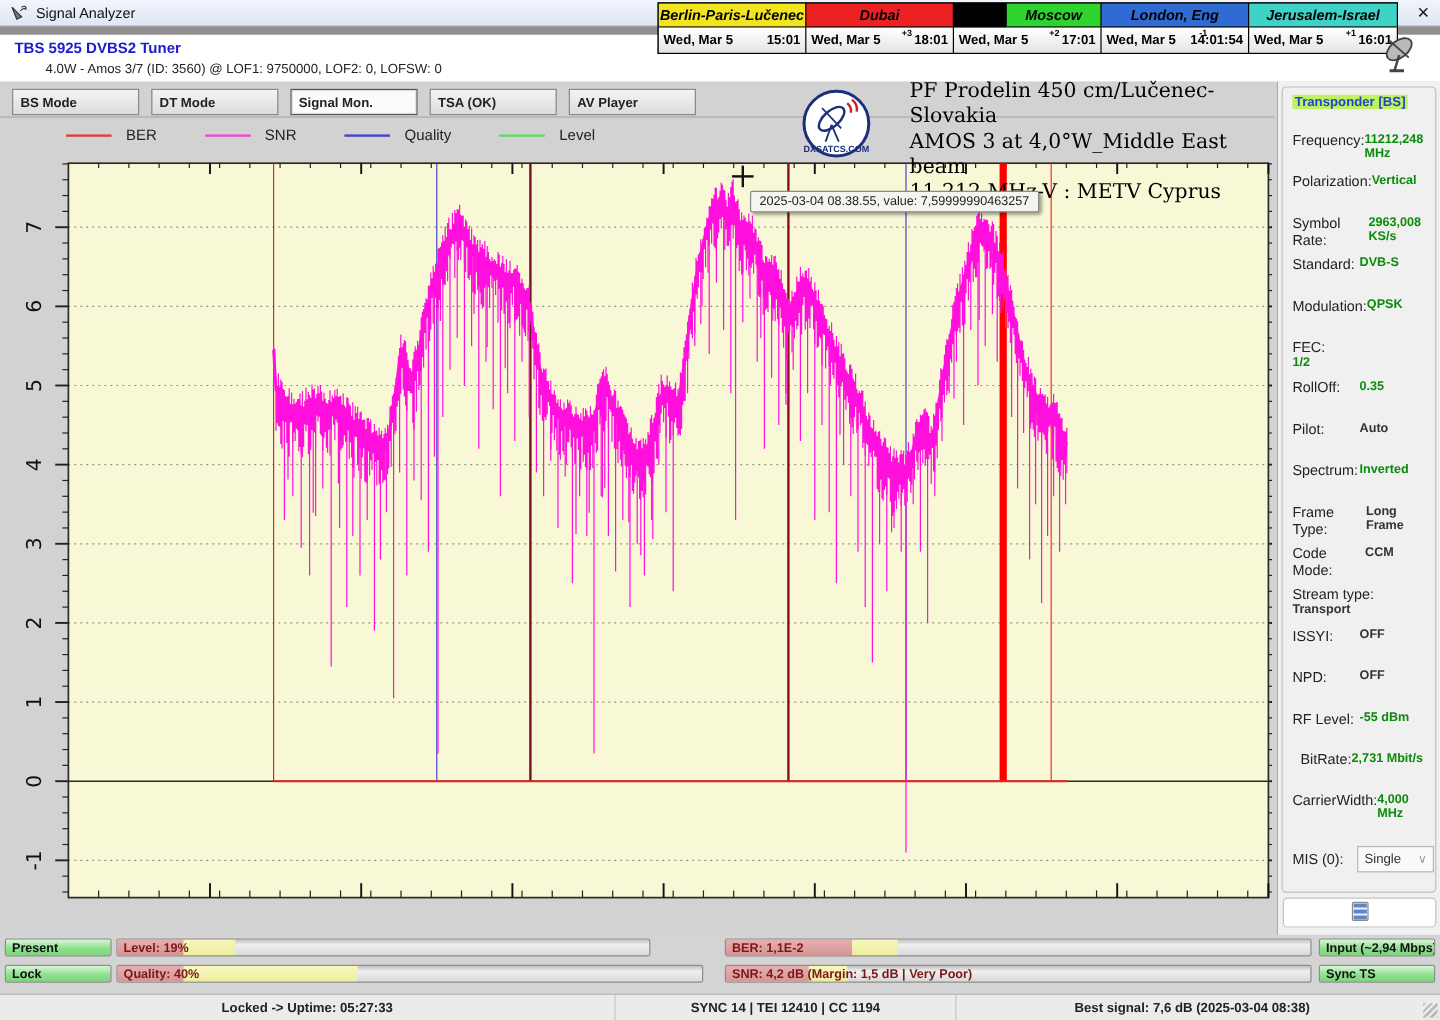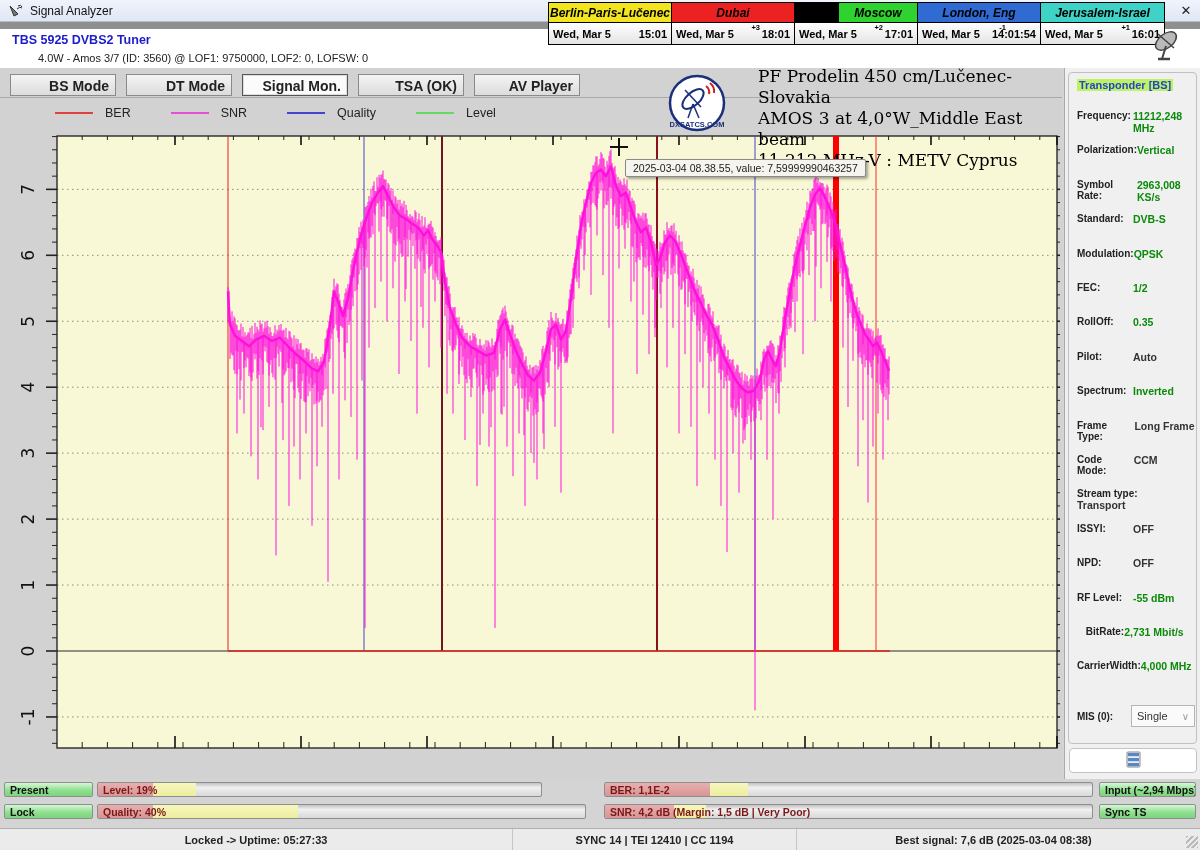--- a/index.html
+++ b/index.html
@@ -24,21 +24,21 @@
   .clock-cell:last-child{border-right:none;}
   .clock-head{height:20px;line-height:20px;text-align:center;font-weight:bold;font-style:italic;
     font-size:12px;color:#000;border-bottom:1px solid #000;}
   .clock-time{height:21px;background:linear-gradient(#ffffff,#e4e4e4);display:flex;align-items:center;
     justify-content:space-between;padding:0 4px;font-weight:bold;font-size:11px;color:#000;position:relative;}
   .clock-off{position:absolute;right:34px;top:0px;font-size:7.5px;font-weight:bold;}
   .satellite-tray{position:absolute;left:1146px;top:26px;}
   
   .tabs{position:absolute;left:0px;top:68px;width:1062px;height:29px;background:#d2d2d2;}
   .tabbtn{position:absolute;top:6px;height:22px;width:106px;background:linear-gradient(#f4f4f4,#dcdcdc);
-    border:1px solid #8a8a8a;font-size:14px;font-weight:bold;color:#222;text-align:right;line-height:20px;cursor:pointer;}
+    border:1px solid #8a8a8a;font-size:11px;font-weight:bold;color:#222;text-align:left;line-height:20px;cursor:pointer;}
   .tabbtn.active{background:#fbfbfb;border:1px solid #555;box-shadow:inset 0 0 0 1px #ddd;}
   
   .chartpanel{position:absolute;left:0;top:97px;width:1062px;height:682px;background:#d2d2d2;
     border-top:1px solid #aaa;}
   .legend{position:absolute;left:55px;top:106px;display:flex;gap:40px;align-items:center;}
   .legend-item{display:flex;align-items:center;gap:12px;}
   .legend-swatch{width:38px;height:0;border-top-width:2px;border-top-style:solid;}
   .legend-label{font-size:12.5px;color:#222;}
   #chart-svg{position:absolute;left:0;top:130px;}
   
@@ -47,21 +47,21 @@
   .logo{position:absolute;left:666px;top:74px;}
   
   .tooltip{position:absolute;left:625px;top:159px;background:#f5f4ee;border:1px solid #8a8a8a;
     border-radius:2px;padding:2px 7px;font-size:10.5px;color:#222;box-shadow:2px 2px 3px rgba(0,0,0,.35);white-space:nowrap;}
   
   .rightpanel{position:absolute;left:1064px;top:68px;width:136px;height:711px;background:#f0f0f0;
     border-left:1px solid #aaa;}
   .fieldset{position:absolute;left:3px;top:4px;width:129px;height:672px;border:1px solid #c0c0c0;border-radius:4px;}
   .fieldset-legend{position:absolute;left:8px;top:6px;font-size:11px;font-weight:bold;color:#2244cc;background:#bef264;padding:0 2px;}
   .tp-row{position:absolute;left:8px;width:118px;display:flex;justify-content:space-between;}
-  .tp-label{color:#222;font-size:10px;font-weight:bold;}
+  .tp-label{color:#222;font-size:12px;}
   .tp-value{font-weight:bold;font-size:10.5px;color:#333;text-align:left;width:62px;}
   .tp-value.green{color:#0b8a0b;}
   .mis-row{position:absolute;left:8px;top:632px;width:118px;display:flex;justify-content:space-between;align-items:center;}
   .mis-select{width:64px;height:22px;background:#fafafa;border:1px solid #b5b5b5;display:flex;
     align-items:center;justify-content:space-between;padding:0 5px;font-size:11px;color:#333;cursor:pointer;}
   .mis-chev{color:#999;font-size:10px;}
   .save-btn{position:absolute;left:4px;top:680px;width:128px;height:25px;background:#fff;
     border:1px solid #c4c4c4;border-radius:4px;display:flex;align-items:center;justify-content:center;cursor:pointer;}
   
   .metersrow{position:absolute;left:0;width:1200px;height:16px;}
@@ -441,21 +441,21 @@
             <span class="tp-value green">2963,008 KS/s</span>
           </div>
           <div class="tp-row" style="top: 140.2px;">
             <span class="tp-label">Standard:</span>
             <span class="tp-value green">DVB-S</span>
           </div>
           <div class="tp-row" style="top: 174.6px;">
             <span class="tp-label">Modulation:</span>
             <span class="tp-value green">QPSK</span>
           </div>
-          <div class="tp-row" style="top: 209px;">
+          <div class="tp-row" style="top: 209px; flex-direction: column;">
             <span class="tp-label">FEC:</span>
             <span class="tp-value green">1/2</span>
           </div>
           <div class="tp-row" style="top: 243.4px;">
             <span class="tp-label">RollOff:</span>
             <span class="tp-value green">0.35</span>
           </div>
           <div class="tp-row" style="top: 277.8px;">
             <span class="tp-label">Pilot:</span>
             <span class="tp-value">Auto</span>

